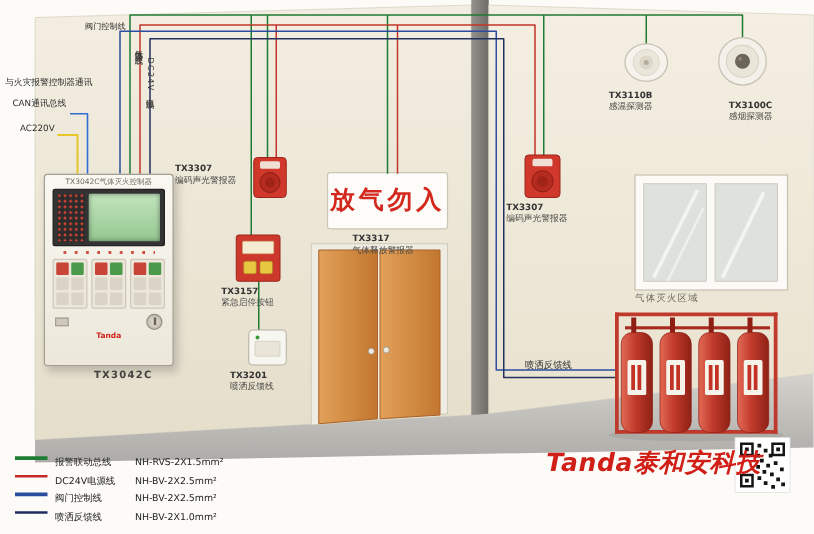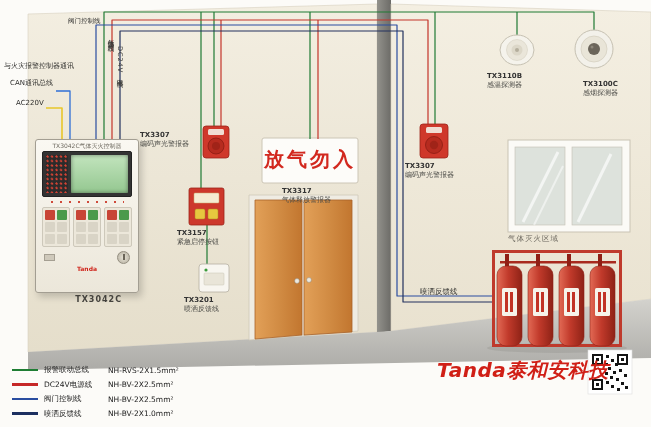--- a/index.html
+++ b/index.html
@@ -46,21 +46,21 @@
   .sw-sm{width:9px;height:5px;background:#cfc9bb;border:1px solid #a59f92;}
   .keyhole{width:11px;height:11px;border-radius:50%;background:radial-gradient(#e8e3d6,#b4ae9f);
            border:1px solid #948e80;display:flex;align-items:center;justify-content:center;}
   .keyslot{width:2px;height:6px;background:#6b6559;}
   .panel-logo{margin-top:1px;font-size:6px;font-weight:bold;color:#cf1f16;text-align:center;}
   .panel-model{position:absolute;left:50px;top:295px;width:72px;text-align:right;
                font-size:8px;font-weight:bold;color:#44423d;letter-spacing:1px;}
 
   
   .legend{position:absolute;left:12px;top:365px;}
-  .legend-row{display:flex;align-items:center;margin-bottom:4.5px;font-size:7.5px;color:#222;white-space:nowrap;}
+  .legend-row{display:flex;align-items:flex-start;margin-bottom:4.5px;font-size:7.5px;color:#222;white-space:nowrap;}
   .sw{width:26px;height:2.5px;margin-right:6px;flex:none;}
   .sw0{background:#1e7d33;}
   .sw1{background:#c62828;}
   .sw2{background:#2a4da0;}
   .sw3{background:#1c2f60;}
   .l-label{width:64px;}
 
   
   .brand-logo{position:absolute;left:437px;top:357px;font-size:20px;font-weight:bold;
               font-style:italic;color:#d01f16;white-space:nowrap;letter-spacing:0.5px;}

